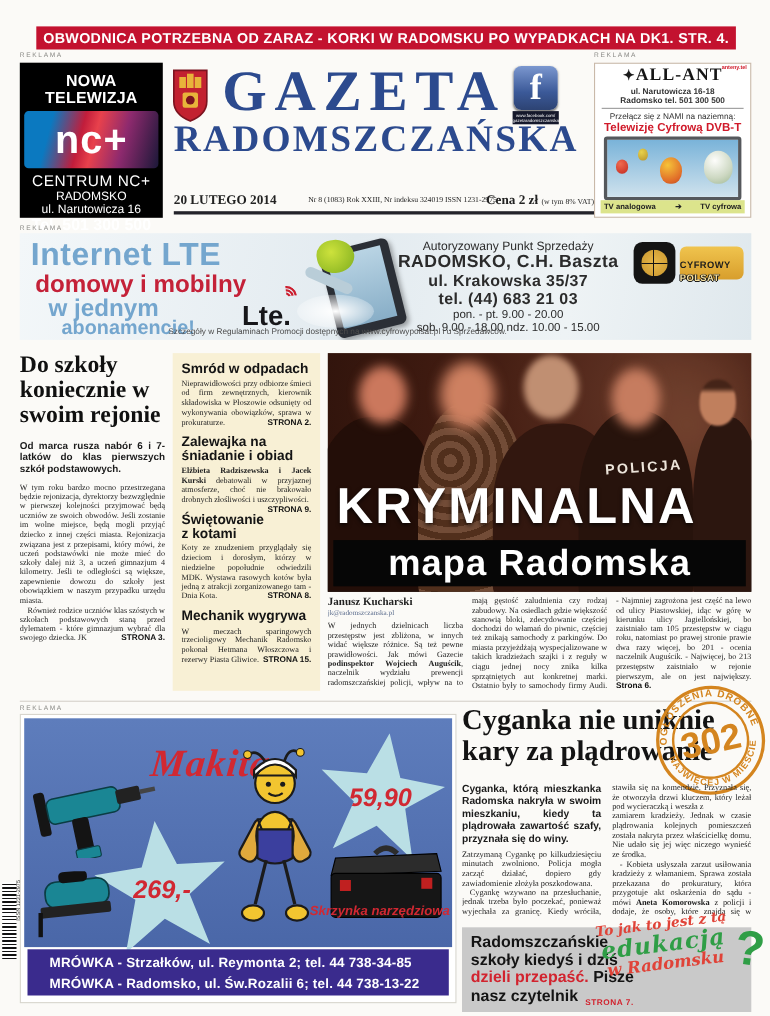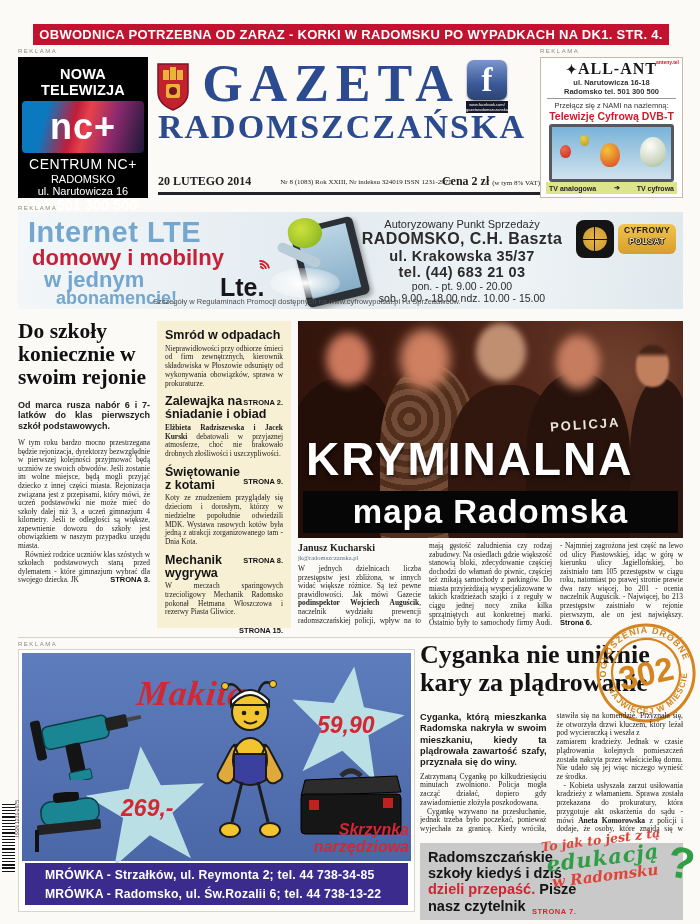--- a/index.html
+++ b/index.html
@@ -84,41 +84,41 @@
   .d-n{font-size:16px;font-weight:bold;letter-spacing:.4px}
   .d-a{font-size:14.5px;font-weight:bold;letter-spacing:.4px}
   .d-tel{font-size:14.5px;font-weight:bold;letter-spacing:.4px}
   .d-h{font-size:10.5px}
   .cp{position:absolute;left:558px;top:8px;width:102px;height:40px}
   .cp .globe{position:absolute;left:0;top:0;width:38px;height:38px;background:#141414;border-radius:8px}
   .cp .globe i{position:absolute;left:7px;top:7px;width:24px;height:24px;border-radius:50%;
     background:radial-gradient(circle at 50% 45%,#e8b84a 0 60%,#c9972e 100%);
     background-image:linear-gradient(0deg,transparent 44%,#141414 44% 50%,transparent 50%),linear-gradient(90deg,transparent 44%,#141414 44% 50%,transparent 50%),radial-gradient(circle,#e8b84a,#c9972e)}
   .cp .lab{position:absolute;left:42px;top:4px;width:58px;height:30px;background:linear-gradient(#f0c44e,#d89e2c);border-radius:6px;
-    text-align:center;padding-top:1px}
+    padding-top:12px}
   .cp .lab b{display:block;font-size:8.5px;color:#1c1c1c;letter-spacing:.4px;line-height:11px}
   .cp .lab b.outline{color:#f4dfa0;text-shadow:0 0 1px #1c1c1c,0 1px 0 #1c1c1c,1px 0 0 #1c1c1c,-1px 0 0 #1c1c1c}
   .lte-disc{position:absolute;left:135px;bottom:3px;font-size:7.5px;color:#4c4c4c}
 
   
   .school{position:absolute;left:18px;top:320px;width:132px;height:308px;overflow:hidden}
   .school h2{font-family:"Liberation Serif",serif;font-size:21.5px;line-height:1.08;color:#101010;margin-bottom:10px}
   .school .lead{font-size:9px;font-weight:bold;line-height:1.2;text-align:justify;margin-bottom:7px;color:#1c1c1c}
   .school .body{font-family:"Liberation Serif",serif;font-size:7.4px;line-height:1.16;text-align:justify;color:#222}
   .school .body.ind{text-indent:7px}
   .pageref{font-family:"Liberation Sans",sans-serif;font-weight:bold;font-size:7.5px;color:#111}
   .school .pageref{float:right}
 
   
   .briefs{position:absolute;left:157px;top:321px;width:134px;height:307px;background:#f8f0d5;padding:8px 8px 4px}
   .brief{margin-bottom:7px}
   .brief h3{font-size:12.5px;line-height:1.02;color:#141414;margin-bottom:3px}
   .brief p{font-family:"Liberation Serif",serif;font-size:7.4px;line-height:1.18;text-align:justify;color:#222}
   .brief .b{font-weight:bold}
-  .brief .pageref{float:right;margin-top:19px}
+  .brief .pageref{float:right;margin-top:0}
 
   
   .photo{position:absolute;left:298px;top:321px;width:385px;height:217px;overflow:hidden;background:radial-gradient(circle at 78% 18%,#5f392b 0%,#381c14 45%,#1d0e0a 100%)}
   .wallglow{position:absolute;left:268px;top:0;width:117px;height:130px;background:radial-gradient(#6e4634,rgba(60,30,20,0));filter:blur(6px)}
   .fig{position:absolute;border-radius:46% 46% 8% 8%}
   .f1{left:-12px;top:58px;width:112px;height:170px;background:#120a07}
   .f2{left:82px;top:44px;width:98px;height:180px;background:repeating-radial-gradient(circle at 30% 30%,#6e523e 0 6px,#47301f 6px 12px)}
   .f3{left:150px;top:64px;width:118px;height:160px;background:#241410}
   .f4{left:228px;top:52px;width:104px;height:175px;background:#17100c}
   .f5{left:332px;top:58px;width:62px;height:165px;background:#1c1310}
@@ -151,21 +151,21 @@
   .mk-head{position:absolute;left:28px;top:2px;font-size:21px;font-weight:900;font-style:italic;color:#d12832;
     text-shadow:1px 1px 0 #fff,-1px -1px 0 #fff,1px -1px 0 #fff,-1px 1px 0 #fff;letter-spacing:.5px}
   .mk-brand{position:absolute;left:118px;top:24px;font-size:35px;font-weight:bold;font-style:italic;color:#d12832;
     transform:skewX(-6deg);letter-spacing:1px;font-family:"Liberation Serif",serif}
   .star{position:absolute;background:#badfe5;clip-path:polygon(50% 0%,63% 33%,98% 35%,70% 56%,81% 94%,50% 72%,19% 94%,30% 56%,2% 35%,37% 33%);
     display:flex;align-items:center;justify-content:center}
   .star1{left:268px;top:16px;width:118px;height:118px;transform:rotate(8deg)}
   .star2{left:66px;top:96px;width:124px;height:124px;transform:rotate(-6deg)}
   .star span{font-size:23px;font-weight:bold;font-style:italic;color:#d12832;transform:rotate(-8deg)}
   .star2 span{transform:rotate(6deg)}
-  .mk-cap{position:absolute;left:252px;top:172px;width:138px;text-align:right;font-size:16px;line-height:1.05;
+  .mk-cap{position:absolute;left:252px;top:172px;width:138px;text-align:right;font-size:12px;line-height:1.05;
     font-weight:bold;font-style:italic;color:#d12832}
   .mk-band{position:absolute;left:6px;right:6px;top:213px;height:42px;background:#3a2b8d;color:#fff;
     font-weight:bold;font-size:12.2px;line-height:1.55;padding:3px 0 0 20px;letter-spacing:.2px}
   .gfx{position:absolute}
 
   
   .barcode{position:absolute;left:2px;top:788px;width:16px;height:96px}
   .bars{position:absolute;left:0;top:14px;width:13px;height:70px;background:repeating-linear-gradient(0deg,#121212 0 1.3px,#fff 1.3px 3.2px)}
   .issn{position:absolute;left:12px;top:12px;writing-mode:vertical-rl;transform:rotate(180deg);font-size:5px;color:#333}
 

